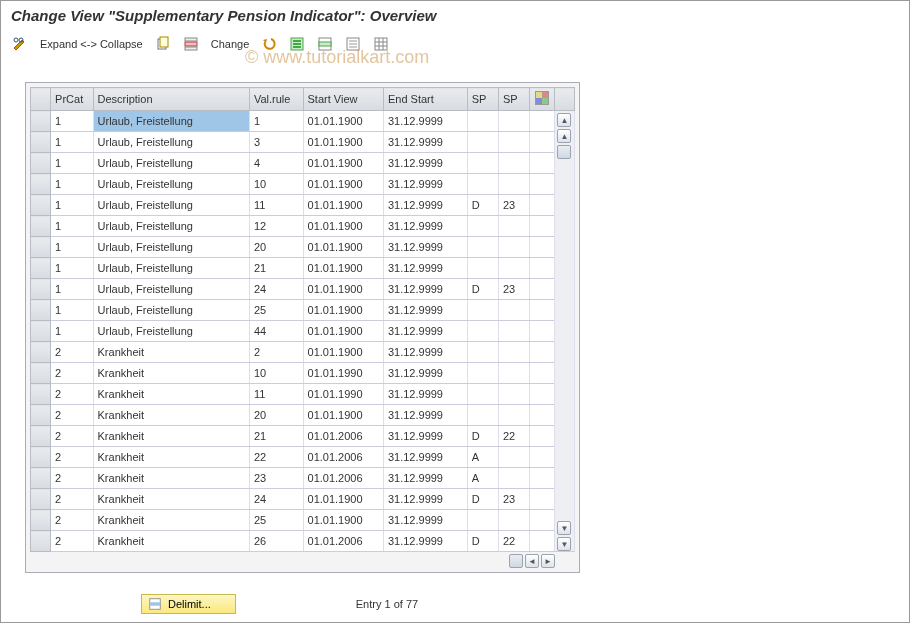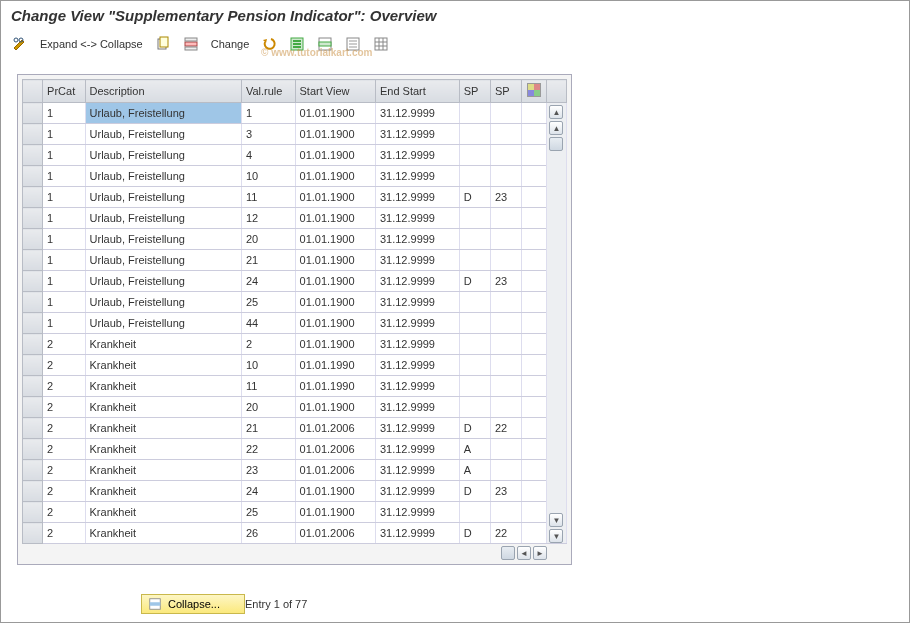--- a/index.html
+++ b/index.html
@@ -33,21 +33,21 @@
       height: 20px;
       padding: 0 3px;
       cursor: pointer;
     }
     .toolbar-text {
       font-size: 11px;
       color: #333;
     }
     .icon-svg { width: 16px; height: 16px; display: block; }
     .table-area {
-      margin: 16px;
+      margin: 24px;
       border: 1px solid #aab;
       background: #f4f4f4;
       padding: 4px;
       position: relative;
       width: 555px;
     }
     .table-wrap {
       background: #fff;
       position: relative;
     }
@@ -147,34 +147,35 @@
       display: inline-flex;
       align-items: center;
       gap: 6px;
       background: linear-gradient(#fdf6c4, #fbe97d);
       border: 1px solid #c9b84c;
       padding: 2px 24px 2px 6px;
       cursor: pointer;
       height: 20px;
     }
     .entry-text {
+      margin-left: 120px;
       font-size: 11px;
       color: #333;
     }
     .config-icon {
       width:14px; height:14px; display:inline-block;
       background: conic-gradient(#d88 0 25%, #8c8 0 50%, #88d 0 75%, #dd8 0);
       border:1px solid #999;
     }
     .watermark {
       position: absolute;
-      top: 46px; left: 260px;
-      font-size: 10px;
+      top: 46px; left: 244px;
+      font-size: 18px;
       color: rgba(200,140,60,0.5);
-      font-weight: bold;
+      font-weight: normal;
       pointer-events: none;
     }
   </style>
 </head>
 <body>
 
 <div class="title-bar">Change View "Supplementary Pension Indicator": Overview</div>
 
 <div class="toolbar">
   <span class="toolbar-item">
@@ -514,16 +515,16 @@
   </div>
 </div>
 
 <div class="footer">
   <div class="footer-spacer"></div>
   <span class="position-btn">
     <svg class="icon-svg" style="width:14px;height:14px" viewBox="0 0 16 16">
         <rect x="2" y="2" width="12" height="12" fill="#fff" stroke="#888"></rect>
         <rect x="2" y="6" width="12" height="4" fill="#9fc6e7"></rect>
       </svg>
-    <span>Collapse...</span>
+    <span>Delimit...</span>
   </span>
   <span class="entry-text">Entry 1 of 77</span>
 </div>
 
 </body></html>

